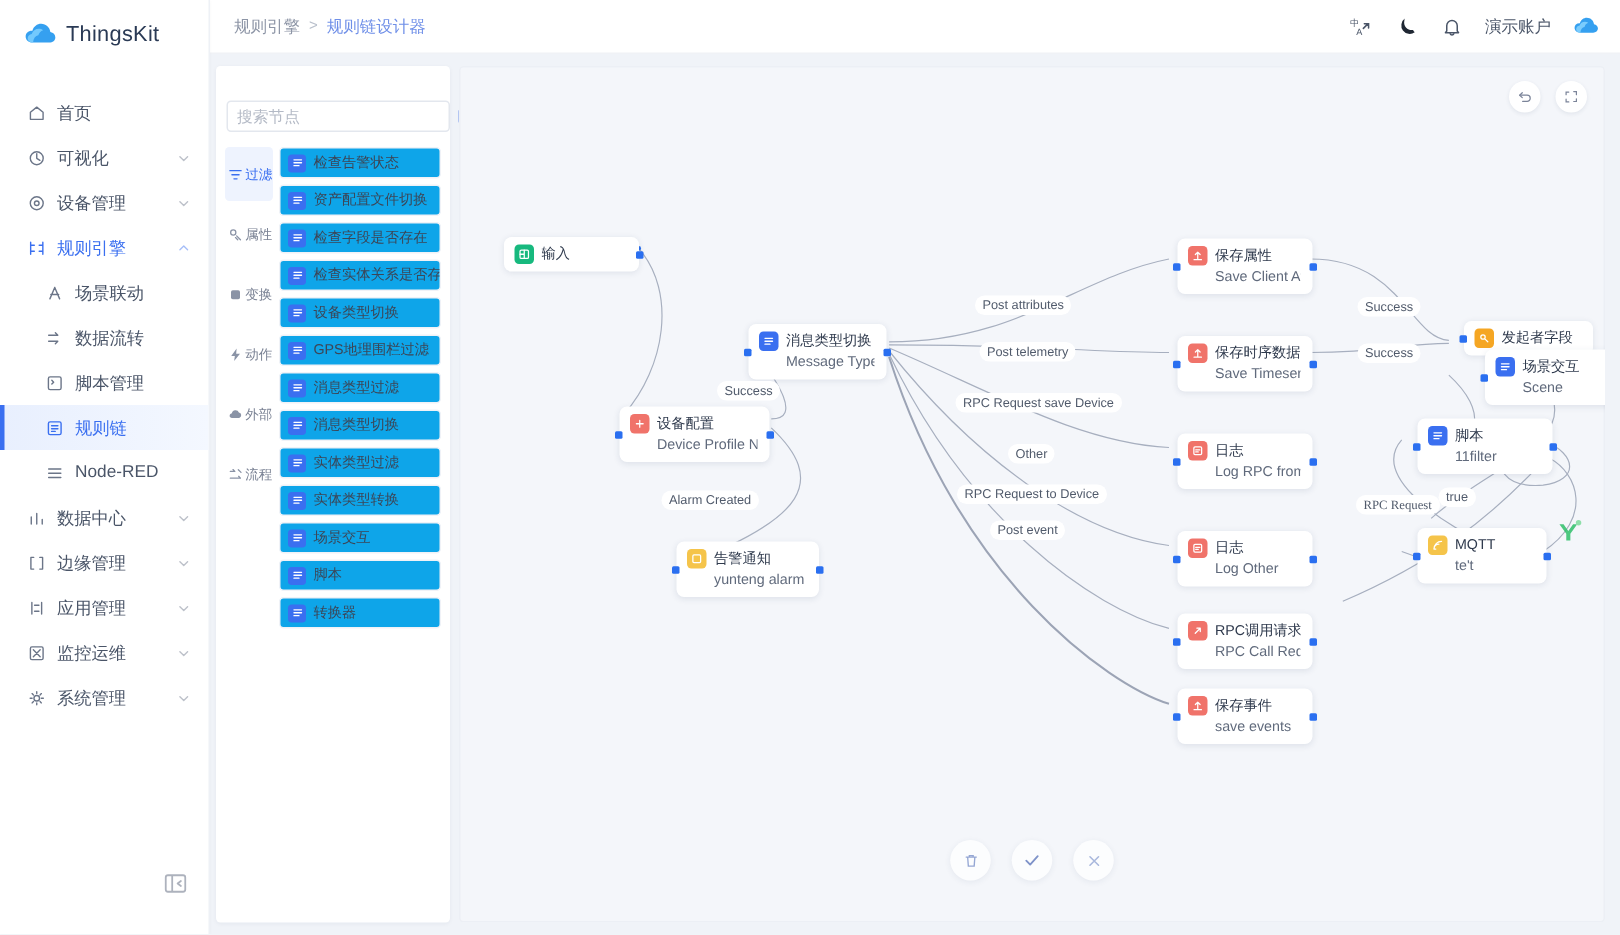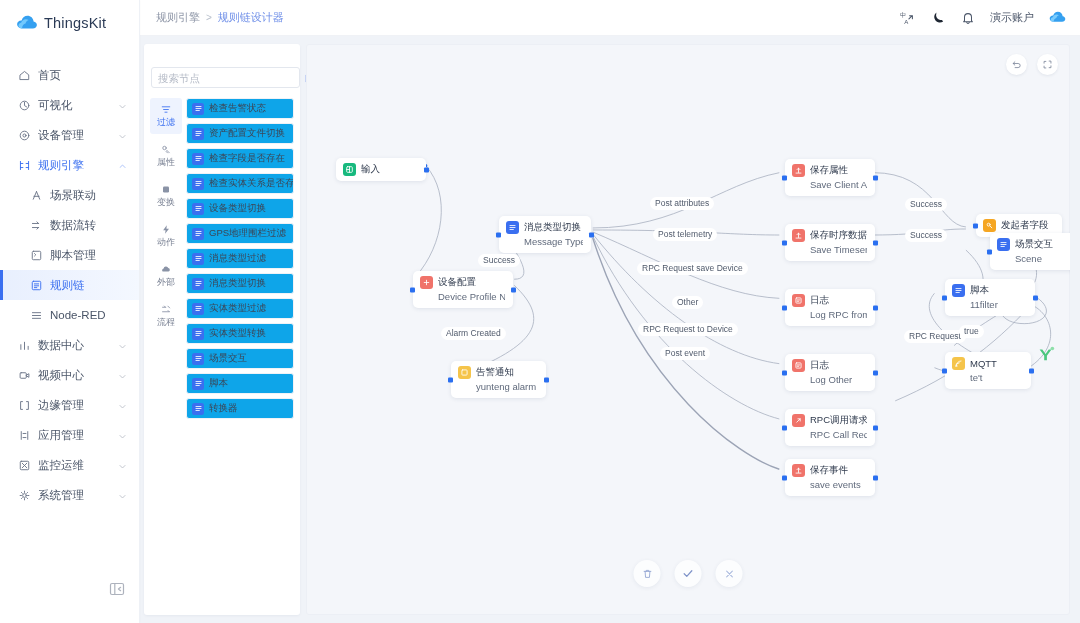--- a/index.html
+++ b/index.html
@@ -72,21 +72,21 @@
     flex: 1; height: 21px; border: 1px solid #e3e7ee; border-radius: 3px;
     font-size: 10.5px; color: #333; padding: 0 6px; outline: none;
     font-family: inherit; background: #fff;
   }
   .search-input::placeholder { color: #b4bac6; }
   .palette-toggle { width: 13px; height: 13px; cursor: pointer; color:#5b82e8; flex:0 0 13px; }
 
   .pal-body { display: flex; flex: 1; gap: 4px; min-height: 0; }
   .cat-col { width: 32px; display: flex; flex-direction: column; gap: 4px; padding-top: 2px; }
   .cat {
-    height: 36px; border-radius: 3px; display: flex; flex-direction: column;
+    height: 36px; border-radius: 3px; display: flex; flex-direction: row;
     align-items: center; justify-content: center; gap: 1px; cursor: pointer;
     font-size: 9px; color: #7a8294;
   }
   .cat .cat-ic { width: 12px; height: 12px; display:flex; align-items:center; justify-content:center; }
   .cat.active { background: #eef3fe; color: #3a6ff0; }
   .node-col { flex: 1; display: flex; flex-direction: column; gap: 4px; overflow: hidden; padding-top: 2px; }
   .pal-node {
     height: 21px; background: #0ea5e9; border: 1px solid #f0f2f7; border-radius: 3px;
     display: flex; align-items: center; gap: 5px; padding: 0 5px; cursor: grab;
     font-size: 9.5px; color: #3c4657; white-space: nowrap; overflow: hidden;
@@ -256,33 +256,20 @@
           </span>
                  <span class="mi-label">Node-RED</span>
         </div>
         <div class="menu-item">
           <span class="mi-icon">
             <svg viewBox="0 0 16 16" width="13" height="13" fill="none" stroke="#6b7588" stroke-width="1.15" stroke-linecap="round" stroke-linejoin="round">
               <path d="M3.5 12.8V7M8 12.8V4M12.5 12.8V9"></path>
             </svg>
           </span>
                  <span class="mi-label">数据中心</span>
-          <span class="chev">
-         <svg viewBox="0 0 12 12" width="9" height="9" fill="none" stroke="#6b7588" stroke-width="1.2" stroke-linecap="round" stroke-linejoin="round">
-           <path d="M2.6 4.6L6 8l3.4-3.4"></path>
-         </svg></span>
-        </div>
-        <div class="menu-item">
-          <span class="mi-icon">
-            <svg viewBox="0 0 16 16" width="13" height="13" fill="none" stroke="#6b7588" stroke-width="1.15" stroke-linecap="round" stroke-linejoin="round">
-              <rect x="2.6" y="4.6" width="7.6" height="6.8" rx="1.2"></rect>
-              <path d="M10.2 7.6l3.2-1.8v4.4l-3.2-1.8z"></path>
-            </svg>
-          </span>
-                 <span class="mi-label">视频中心</span>
           <span class="chev">
          <svg viewBox="0 0 12 12" width="9" height="9" fill="none" stroke="#6b7588" stroke-width="1.2" stroke-linecap="round" stroke-linejoin="round">
            <path d="M2.6 4.6L6 8l3.4-3.4"></path>
          </svg></span>
         </div>
         <div class="menu-item">
           <span class="mi-icon">
             <svg viewBox="0 0 16 16" width="13" height="13" fill="none" stroke="#6b7588" stroke-width="1.15" stroke-linecap="round" stroke-linejoin="round">
               <path d="M5.5 3.2H3.2v9.6h2.3M10.5 3.2h2.3v9.6h-2.3"></path>
             </svg>
@@ -792,21 +779,21 @@
             <span class="elabel" style="left: 172px; top: 210px;">Success</span>
             <span class="elabel" style="left: 135px; top: 283px;">Alarm Created</span>
             <span class="elabel" style="left: 344px; top: 153px;">Post attributes</span>
             <span class="elabel" style="left: 347px; top: 184px;">Post telemetry</span>
             <span class="elabel" style="left: 331px; top: 218px;">RPC Request save Device</span>
             <span class="elabel" style="left: 366px; top: 252px;">Other</span>
             <span class="elabel" style="left: 332px; top: 279px;">RPC Request to Device</span>
             <span class="elabel" style="left: 354px; top: 303px;">Post event</span>
             <span class="elabel" style="left: 599px; top: 154px;">Success</span>
             <span class="elabel" style="left: 599px; top: 185px;">Success</span>
-            <span class="elabel" style="left: 598px; top: 286px;">RPC Request</span>
+            <span class="elabel" style="left: 598px; top: 286px; font-family: Liberation Serif, serif;">RPC Request</span>
             <span class="elabel" style="left: 653px; top: 281px;">true</span>
           </div>
 
         <div class="watermark">
           <svg viewBox="0 0 22 22" width="20" height="20">
             <path d="M4 6l5 7v5h3v-5l5-7h-3l-3.5 5L7 6H4z" fill="#2fbf6a"></path>
             <circle cx="18" cy="5" r="2" fill="#7ddc9c"></circle>
           </svg>
         </div>
 

